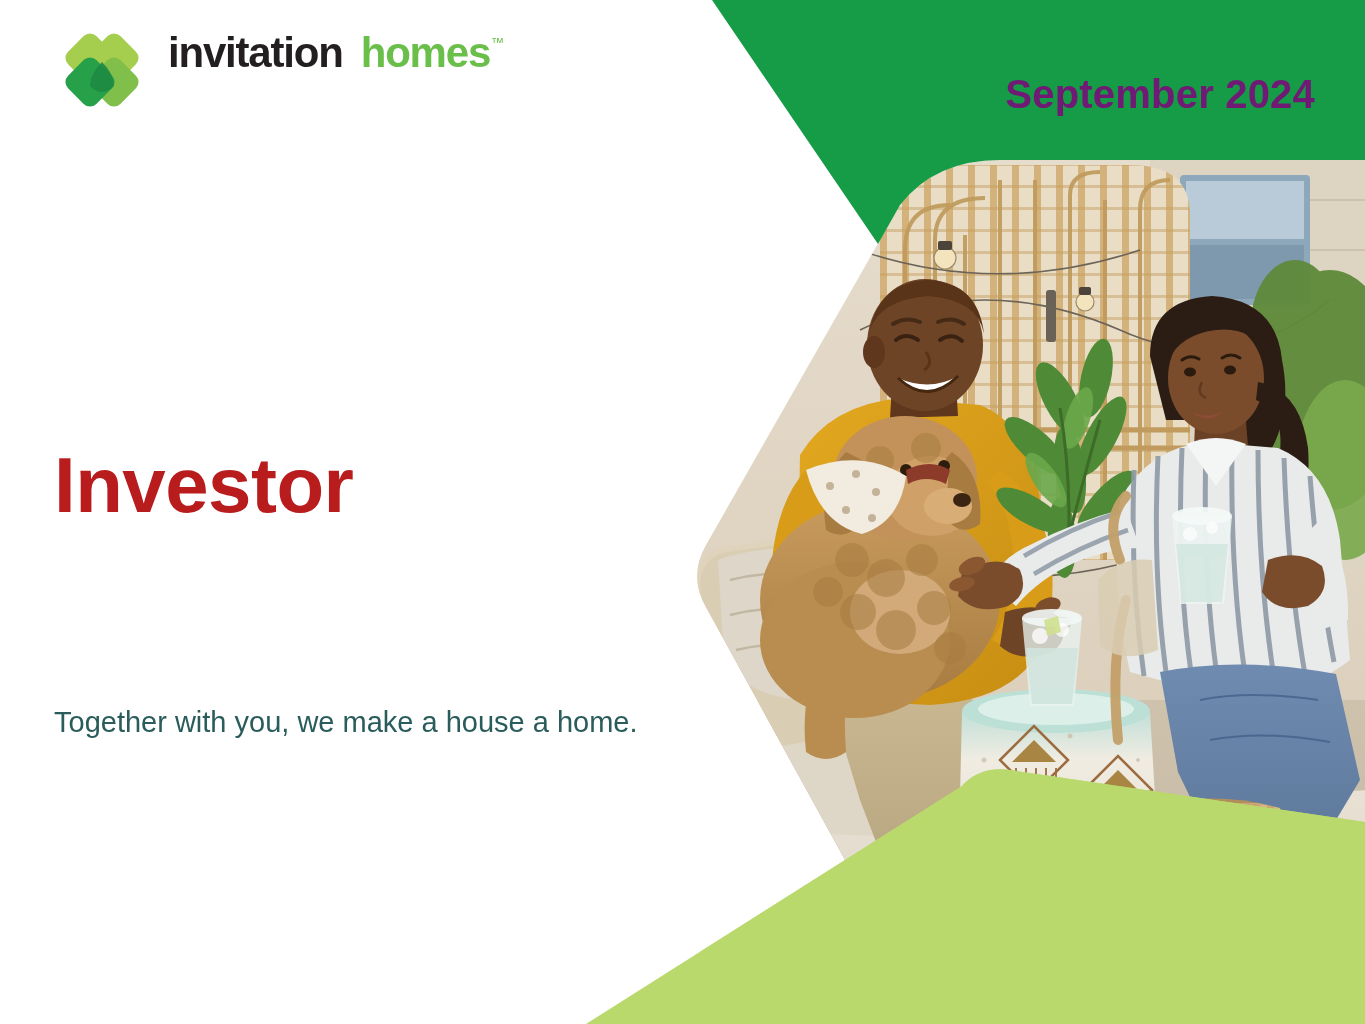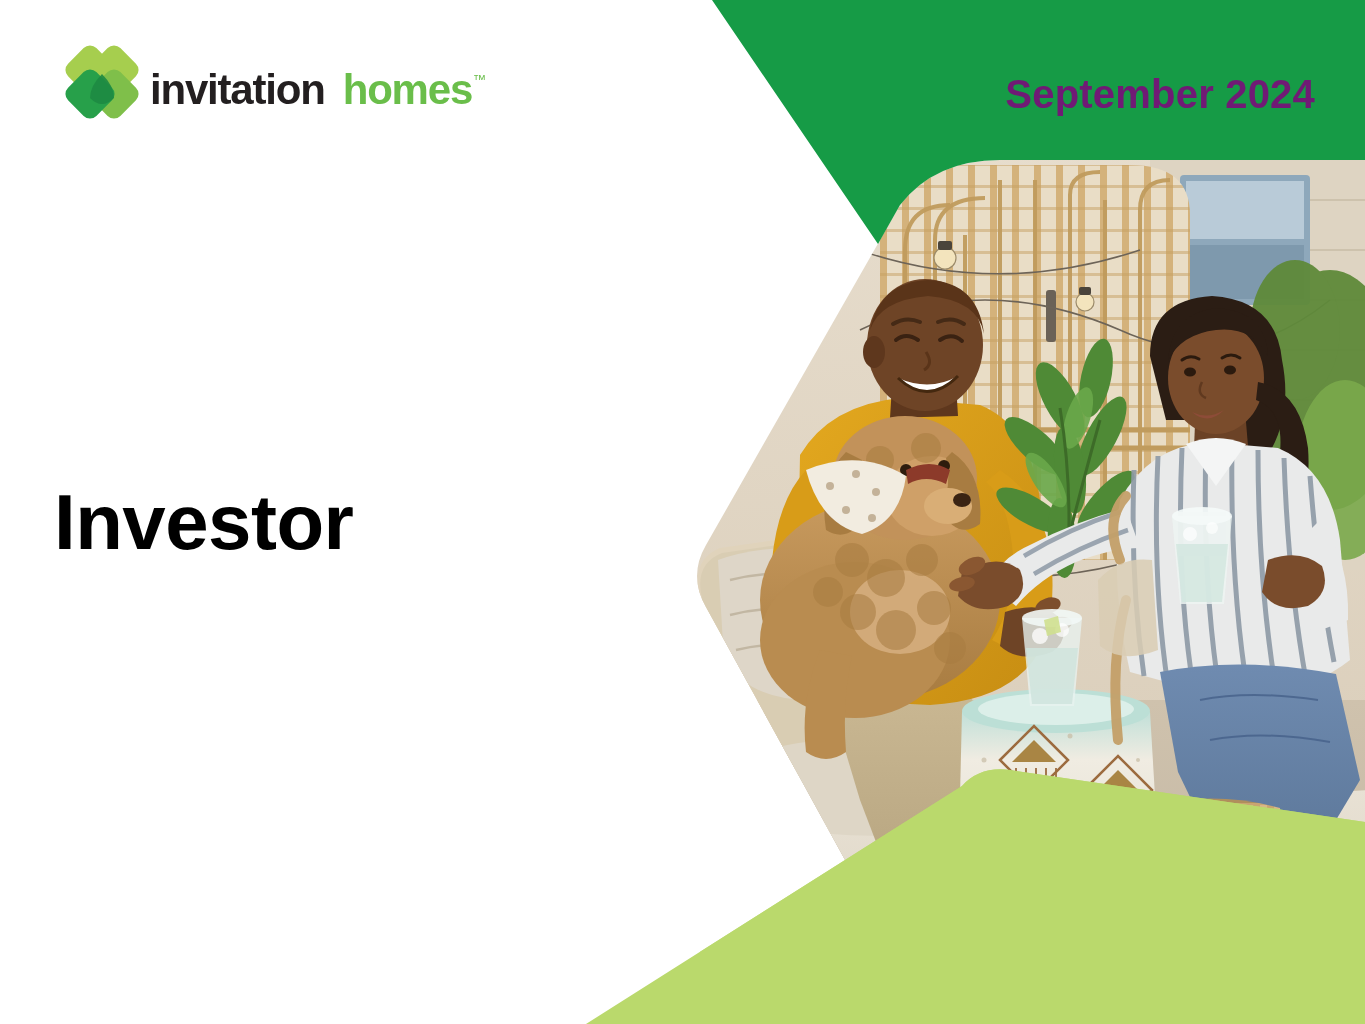--- a/index.html
+++ b/index.html
@@ -18,40 +18,40 @@
   .banner-date{
     position:absolute;top:72px;right:50px;
     color:#701a75;font-size:40px;font-weight:bold;letter-spacing:0.2px;
     font-family:"Liberation Sans", sans-serif;white-space:nowrap;
   }
 
   
   .accent-svg{position:absolute;left:0;bottom:0;width:1365px;height:300px;}
 
   
-  .logo{position:absolute;left:56px;top:44px;display:flex;align-items:center;gap:2px;}
+  .logo{position:absolute;left:56px;top:32px;display:flex;gap:20px;}
   .logo-mark{position:relative;width:92px;height:92px;flex:0 0 auto;}
   .logo-word{display:flex;align-items:flex-start;line-height:1;}
   .logo-word .w1{
     font-size:42px;font-weight:bold;color:#231f20;letter-spacing:-1.2px;
     font-family:"Liberation Sans", sans-serif;
   }
   .logo-word .w2{
     font-size:42px;font-weight:bold;color:#6ABE4A;letter-spacing:-1.2px;margin-left:18px;
     font-family:"Liberation Sans", sans-serif;
   }
   .logo-word .tm{
     font-size:13px;color:#6ABE4A;margin-top:4px;margin-left:1px;
     font-family:"Liberation Sans", sans-serif;
   }
 
   
   .headline{
-    position:absolute;left:54px;top:428px;width:600px;
-    color:#000000;font-size:78px;font-weight:bold;line-height:1.08;
+    position:absolute;left:54px;top:391px;width:600px;
+    color:#b91c1c;font-size:78px;font-weight:bold;line-height:1.08;
     letter-spacing:-0.5px;font-family:"Liberation Sans", sans-serif;
   }
   .headline .l{display:block;}
   .tagline{
     position:absolute;left:54px;top:675px;width:700px;
     color:#2A5C5C;font-size:29px;font-weight:normal;line-height:1.25;
     font-family:"Liberation Sans", sans-serif;
   }
 </style>
 </head>
@@ -511,14 +511,15 @@
       <span class="w1">invitation</span>
       <span class="w2">homes</span>
       <span class="tm">™</span>
     </div>
   </div>
 
   <h1 class="headline">
     <span class="l">Investor</span>
   </h1>
 
+  <p class="tagline">Together with you, we make a house a home.</p>
 
 </div>
 
 </body></html>

